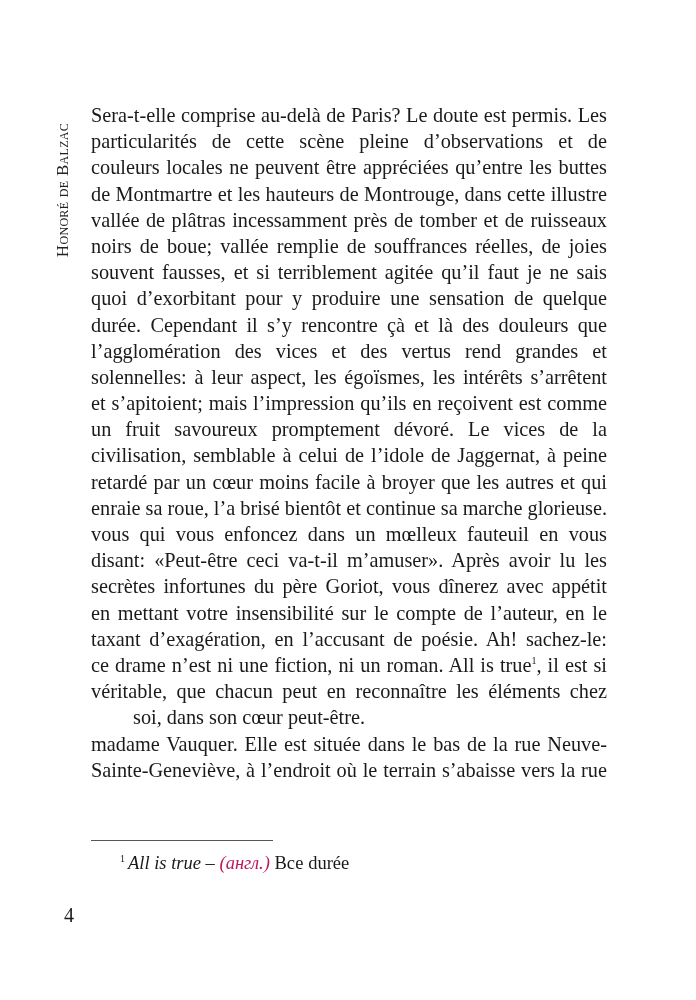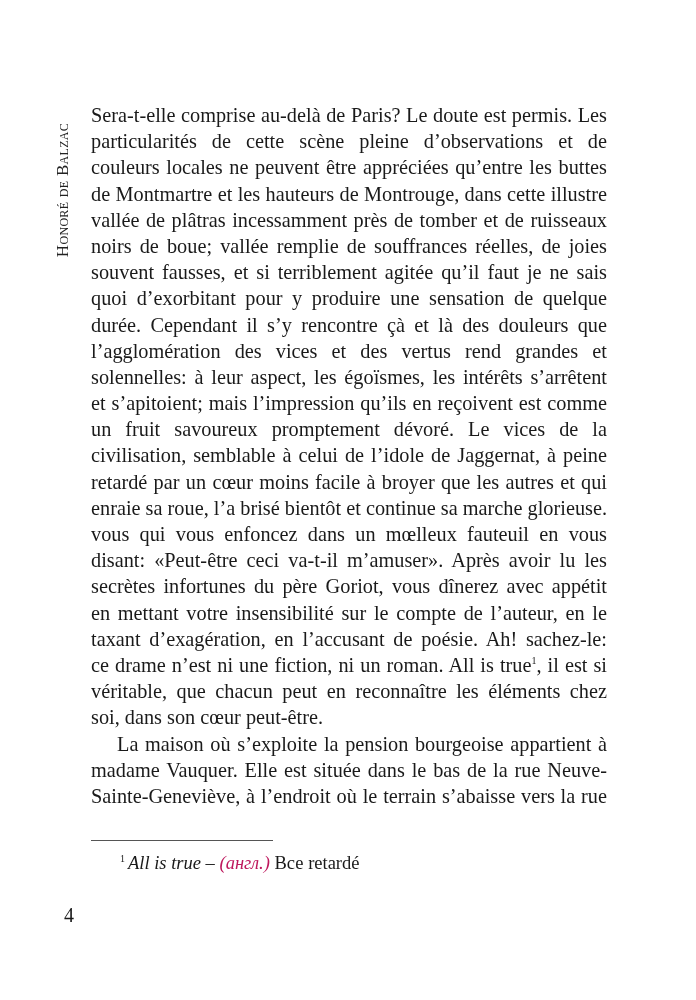--- a/index.html
+++ b/index.html
@@ -43,20 +43,21 @@
     }
     .line {
       display: block;
       white-space: nowrap;
       text-align: justify;
       text-align-last: justify;
       height: 26.2px;
     }
     .line.last {
       text-align-last: left;
+      margin-left: 42px;
     }
     .line.indent {
       padding-left: 26px;
     }
     sup.fn {
       font-size: 10px;
       vertical-align: super;
       line-height: 0;
     }
     .footnote-rule {
@@ -121,26 +122,25 @@
   <span class="line">retardé par un cœur moins facile à broyer que les autres et qui</span>
   <span class="line">enraie sa roue, l’a brisé bientôt et continue sa marche glorieuse.</span>
   <span class="line">vous qui vous enfoncez dans un mœlleux fauteuil en vous</span>
   <span class="line">disant: «Peut-être ceci va-t-il m’amuser». Après avoir lu les</span>
   <span class="line">secrètes infortunes du père Goriot, vous dînerez avec appétit</span>
   <span class="line">en mettant votre insensibilité sur le compte de l’auteur, en le</span>
   <span class="line">taxant d’exagération, en l’accusant de poésie. Ah! sachez-le:</span>
   <span class="line"><span>ce drame n’est ni une fiction, ni un roman. All is true</span><sup class="fn">1</sup><span>, il est si</span></span>
   <span class="line">véritable, que chacun peut en reconnaître les éléments chez</span>
   <span class="line last">soi, dans son cœur peut-être.</span>
-  <span class="line indent">La maison où s’exploite la pension bourgeoise appartient à</span>
   <span class="line">madame Vauquer. Elle est située dans le bas de la rue Neuve-</span>
   <span class="line">Sainte-Geneviève, à l’endroit où le terrain s’abaisse vers la rue</span>
 </div>
 
 <div class="footnote-rule"></div>
 
 <div class="footnote">
   <span class="fn-mark">1</span><span class="fn-term">All is true –</span>
   <span class="fn-lang">(англ.)</span>
-  <span class="fn-translation">Все retardé</span>
+  <span class="fn-translation">Все durée</span>
 </div>
 
 <div class="page-number">4</div>
 
 </body></html>

